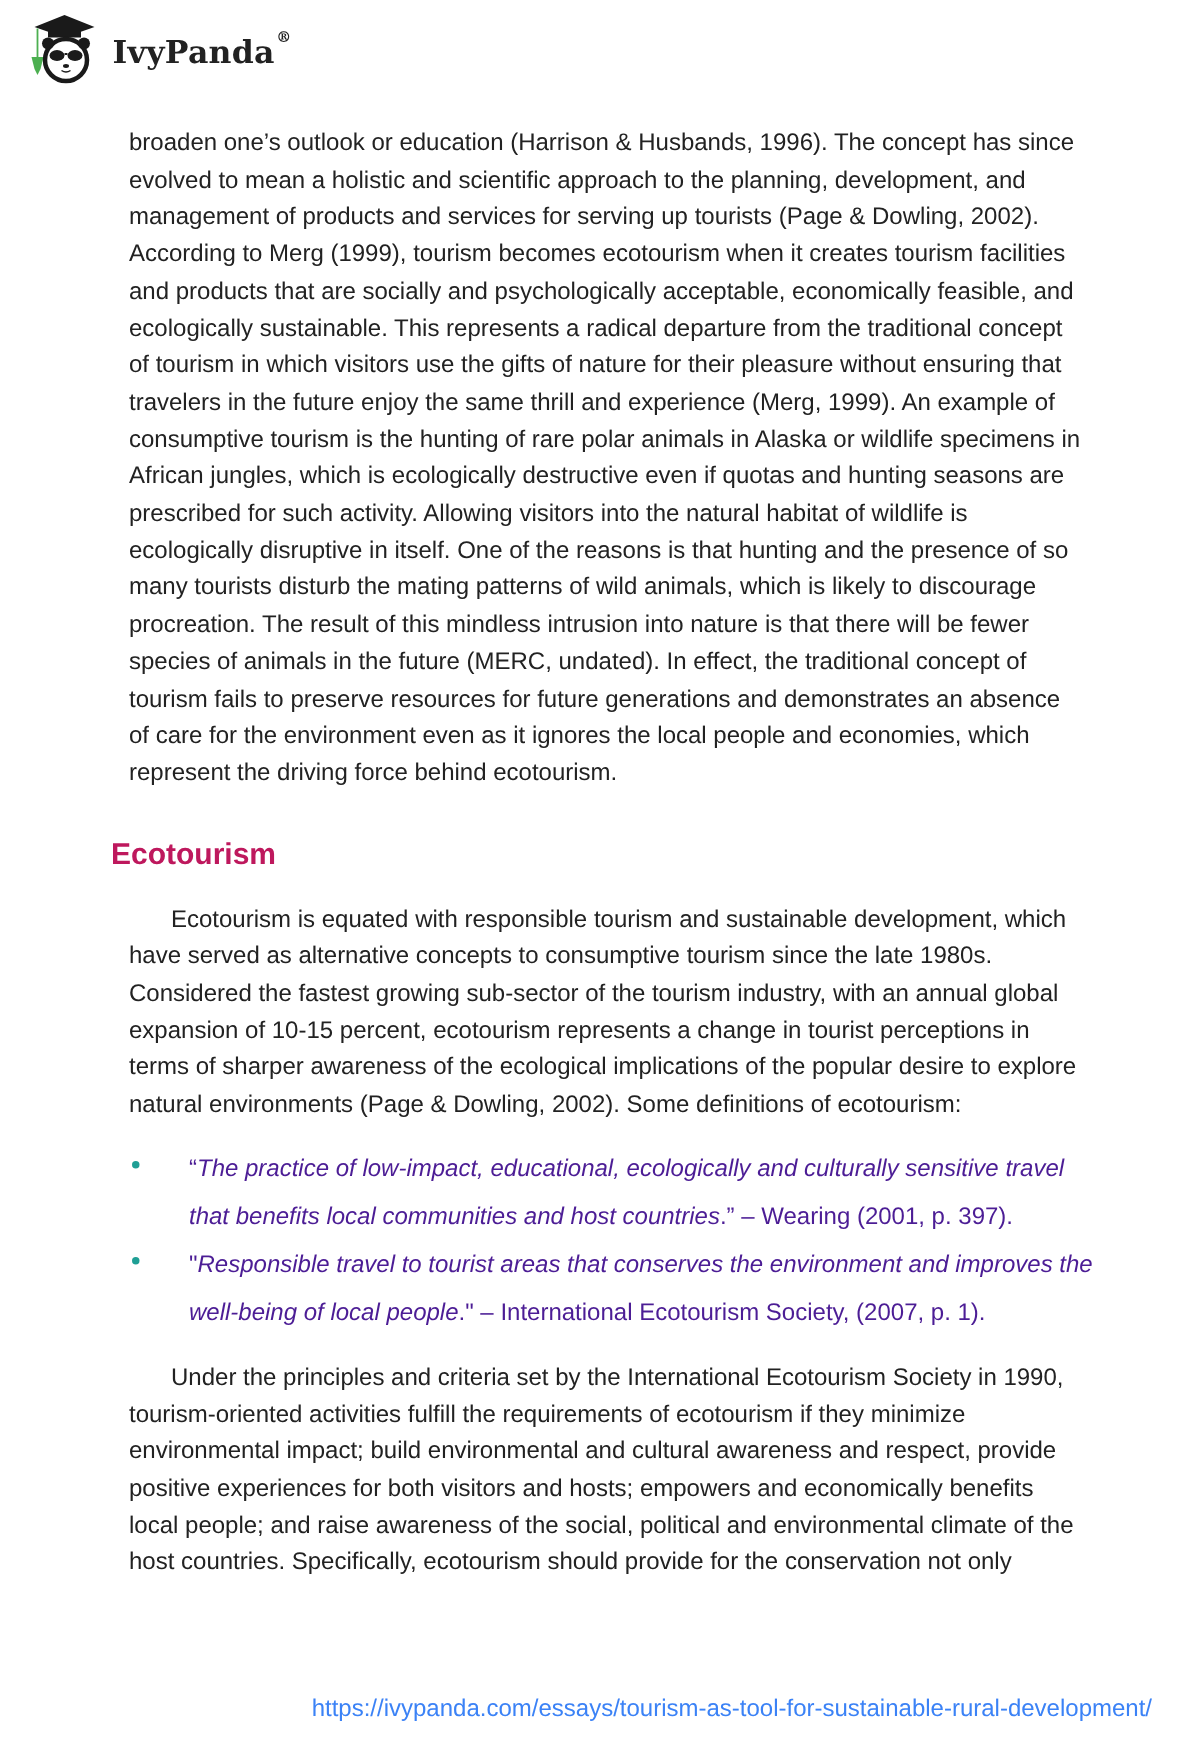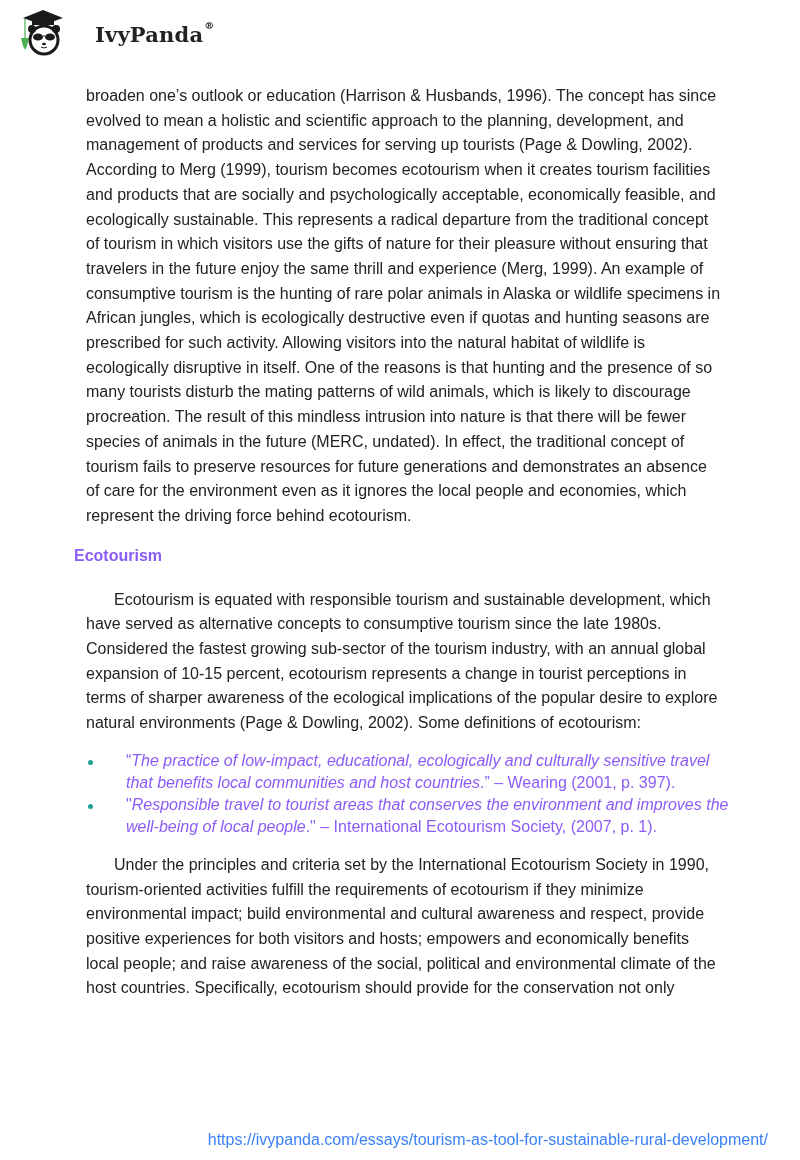--- a/index.html
+++ b/index.html
@@ -32,21 +32,21 @@
     .logo-icon {
       width: 52px;
       height: 48px;
       display: block;
     }
     .logo-text {
       font-family: "DejaVu Serif", serif;
       font-weight: bold;
       font-size: 21px;
       color: #222222;
-      margin-left: 26px;
+      margin-left: 6px;
       margin-top: 4px;
       letter-spacing: 0.2px;
     }
     .logo-reg {
       font-size: 10px;
       vertical-align: top;
       position: relative;
       top: -2px;
       margin-left: 1px;
     }
@@ -66,37 +66,37 @@
     p {
       margin: 12px;
       font-size: 16px;
       line-height: 24.7px;
       color: #222222;
     }
     p.indent {
       text-indent: 28px;
     }
     h2 {
-      margin: 12px 0 17px 0;
-      font-size: 16px;
+      margin: 26px 0 17px 0;
+      font-size: 20px;
       font-weight: bold;
-      color: #8b5cf6;
+      color: #be185d;
       line-height: 30px;
     }
     ul.defs {
       list-style: none;
       margin: 14px 0 15px 0;
       padding: 0;
     }
     ul.defs li {
       position: relative;
       padding-left: 52px;
       font-size: 16px;
-      line-height: 22px;
-      color: #8b5cf6;
+      line-height: 32px;
+      color: #4c1d95;
     }
     .bullet {
       position: absolute;
       left: 14px;
       top: 10px;
       width: 5px;
       height: 5px;
       border-radius: 50%;
       background: #1f9f95;
     }

